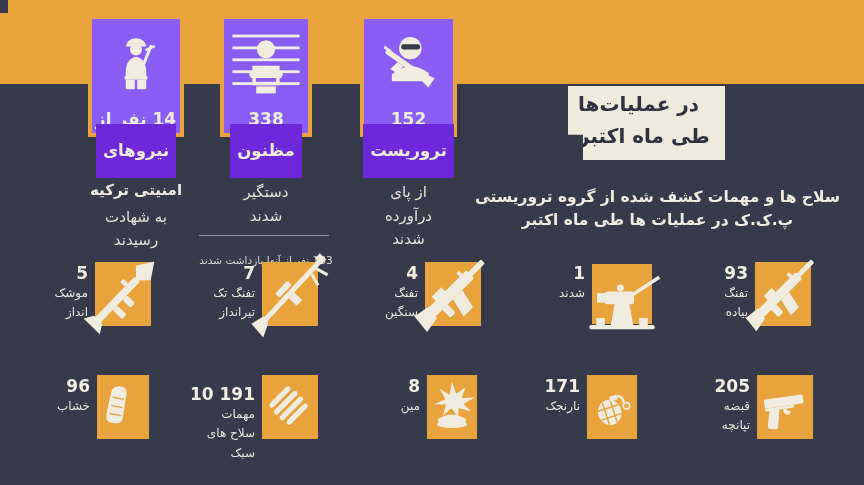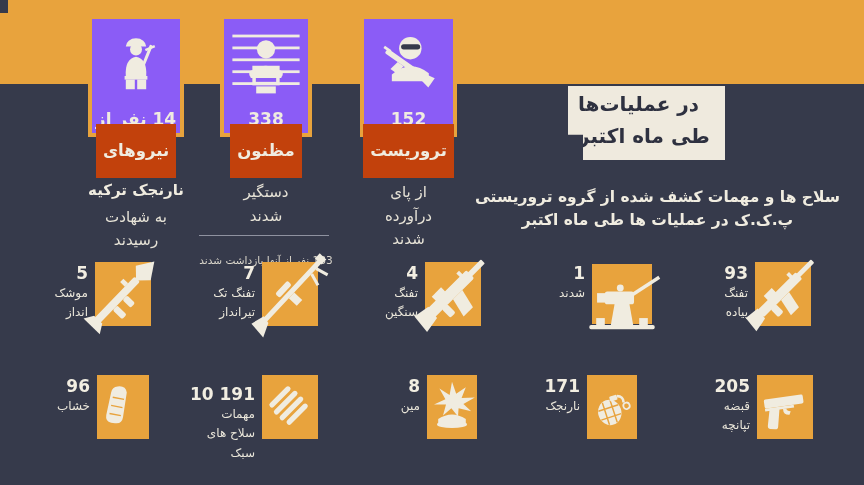--- a/index.html
+++ b/index.html
@@ -12,21 +12,21 @@
             clip-path:polygon(0 0,100% 0,100% 100%,15px 100%,15px 66%,0 66%);
             color:#2e3140;font-weight:bold;font-size:20px;line-height:1.6;text-align:left;
             box-sizing:border-box;padding-top:2px;padding-left:10px;margin-top:48px;}
 
   .stat{position:absolute;top:15px;text-align:center;color:#f0ece0;}
   .stat-box{box-sizing:border-box;border:4px solid #e8a33d;background:#8b5cf6;height:122px;width:100%;
             display:flex;flex-direction:column;align-items:center;justify-content:flex-end;
             padding-bottom:2px;}
   .stat-box svg{margin:auto;}
   .stat-num{font-weight:bold;font-size:17px;line-height:1.2;padding-bottom:2px;}
-  .stat-break{display:inline-block;background:#c2410c;padding:16px 7px;font-weight:bold;font-size:16.5px;
+  .stat-break{display:inline-block;background:#6d28d9;padding:16px 7px;font-weight:bold;font-size:16.5px;
               margin-top:-13px;position:relative;line-height:1.35;}
   .stat-lines{white-space:pre-line;font-size:15px;line-height:1.55;margin-top:3px;color:#e7e3d7;}
   .stat-lines.bold{font-weight:bold;color:#f0ece0;margin-top:1px;}
   .divider{width:130px;height:1px;background:#8f92a0;margin:7px -17px 4px;}
   .footnote{font-size:10.5px;color:#dbd7cc;width:186px;margin:18px -47px;white-space:nowrap;text-align:center;}
 
   .tile{position:absolute;width:56px;height:64px;background:#e8a33d;
         display:flex;align-items:center;justify-content:center;}
   .tile svg{flex:none;overflow:visible;}
   .wtext{position:absolute;width:96px;text-align:right;color:#eae6da;}
@@ -103,21 +103,21 @@
         <rect x="31" y="70" width="38" height="6"></rect>
         <path d="M33 76 h15 v16 h-15 z M52 76 h15 v16 h-15 z"></path>
         <g transform="rotate(22 64 46)">
           <rect x="62" y="16" width="5" height="54" rx="2"></rect>
           <rect x="56" y="20" width="17" height="4" transform="rotate(-45 64 22)"></rect>
         </g>
       </svg>
       <div class="stat-num">14 نفر از</div>
     </div>
     <div class="stat-break">نیروهای</div>
-    <div class="stat-lines bold">نارنجک ترکیه</div>
+    <div class="stat-lines bold">امنیتی ترکیه</div>
     <div class="stat-lines">به شهادت
 رسیدند</div>
   </div>
 
   <div class="subtitle">
     <div>سلاح ها و مهمات کشف شده از گروه تروریستی</div>
     <div>پ.ک.ک در عملیات ها طی ماه اکتبر</div>
   </div>
 
   <div class="tile" style="left:755px;top:262px">

